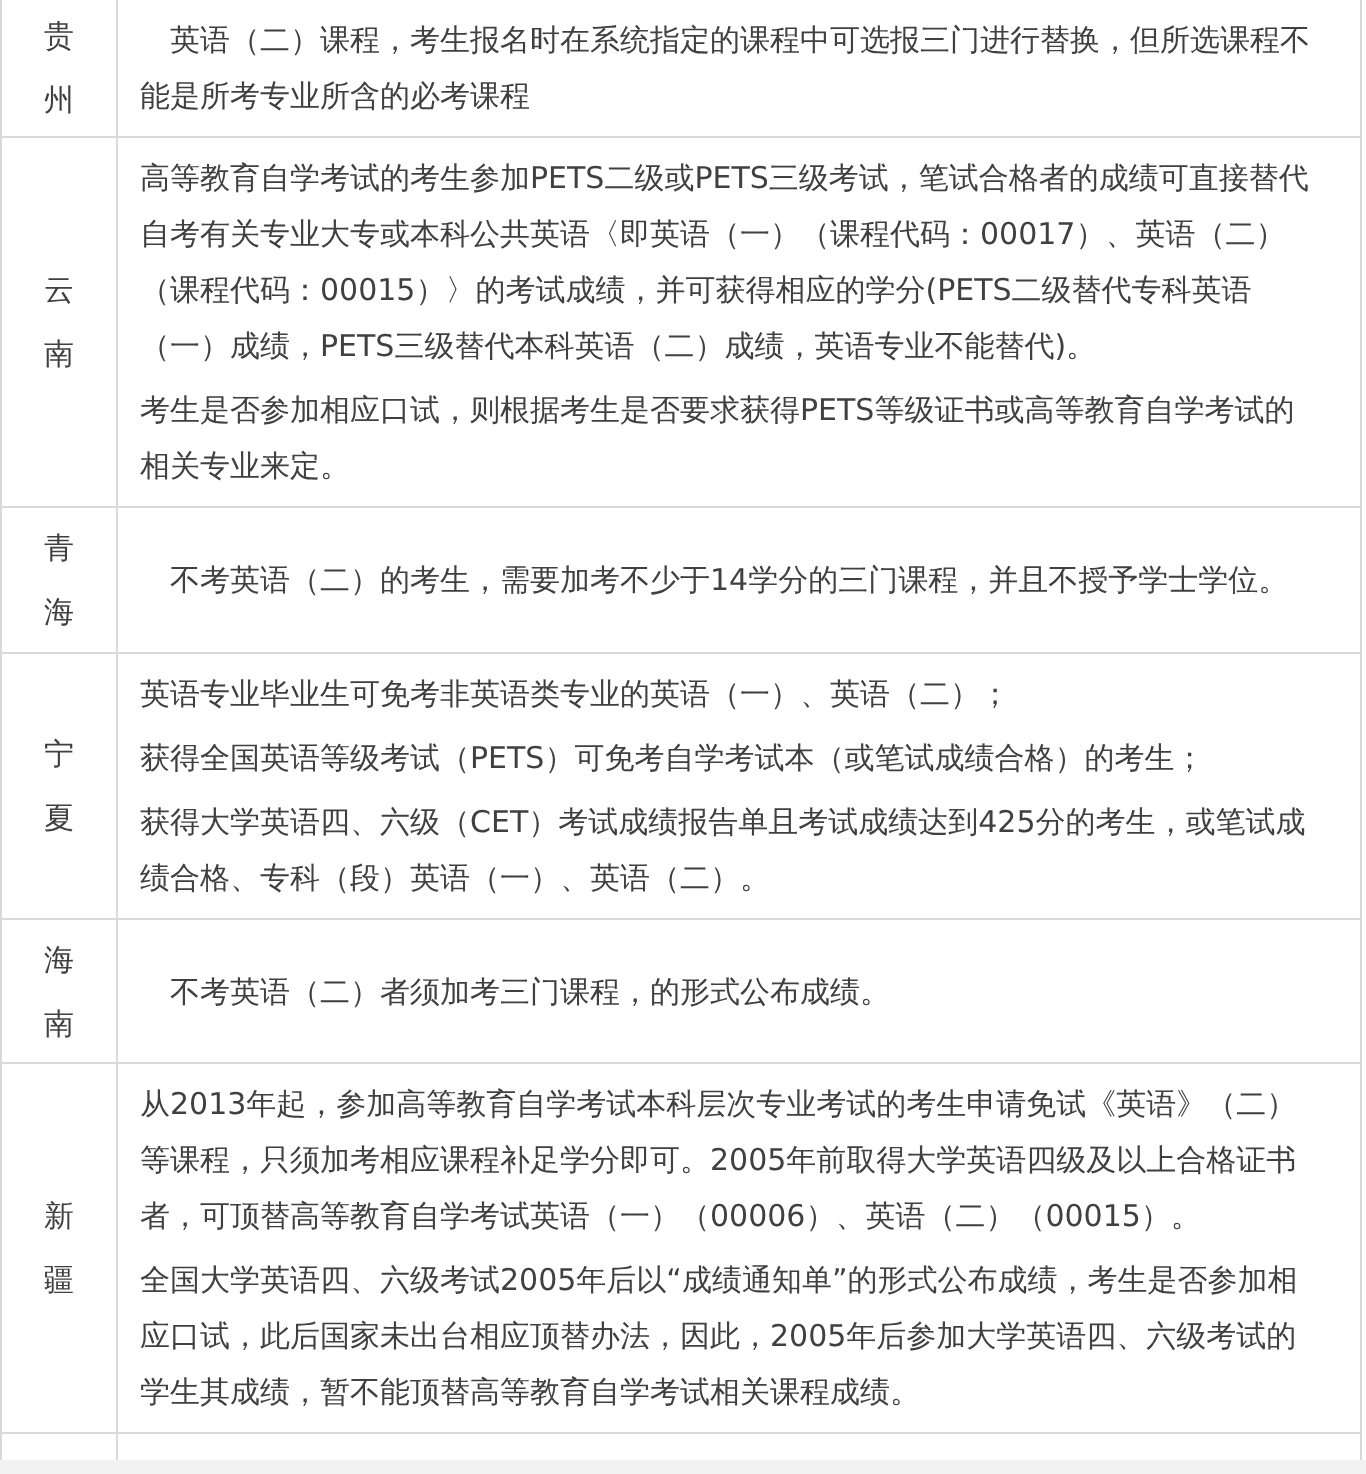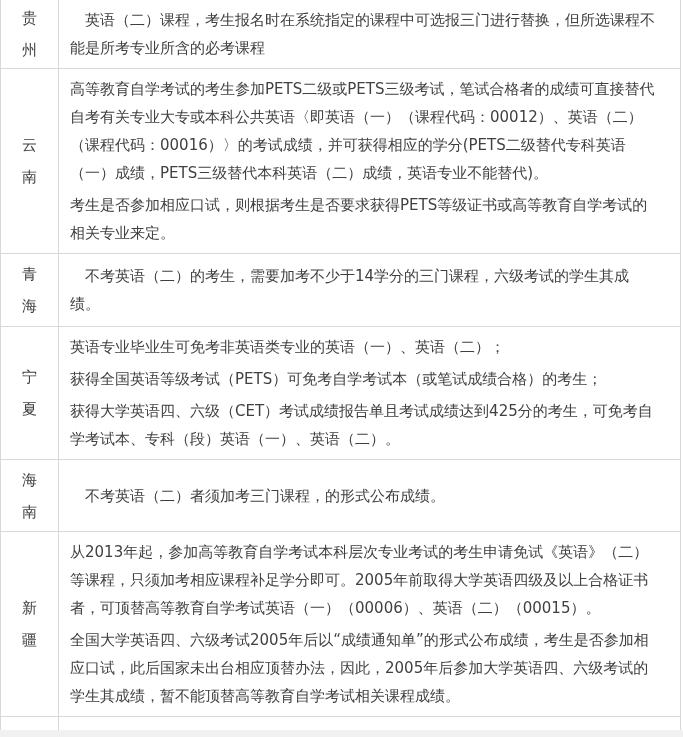--- a/index.html
+++ b/index.html
@@ -59,36 +59,36 @@
   <tbody id="table-body">
       <tr style="height: 61px;">
     <td class="province">贵<br>州</td>
     <td class="policy">
           <div class="policy-p indent">英语（二）课程，考生报名时在系统指定的课程中可选报三门进行替换，但所选课程不能是所考专业所含的必考课程</div>
         </td>
   </tr>
       <tr style="height: 172px;">
     <td class="province">云<br>南</td>
     <td class="policy">
-          <div class="policy-p">高等教育自学考试的考生参加PETS二级或PETS三级考试，笔试合格者的成绩可直接替代自考有关专业大专或本科公共英语〈即英语（一）（课程代码：00012）、英语（二）（课程代码：00016）〉的考试成绩，并可获得相应的学分(PETS二级替代专科英语（一）成绩，PETS三级替代本科英语（二）成绩，英语专业不能替代)。</div>
+          <div class="policy-p">高等教育自学考试的考生参加PETS二级或PETS三级考试，笔试合格者的成绩可直接替代自考有关专业大专或本科公共英语〈即英语（一）（课程代码：00017）、英语（二）（课程代码：00015）〉的考试成绩，并可获得相应的学分(PETS二级替代专科英语（一）成绩，PETS三级替代本科英语（二）成绩，英语专业不能替代)。</div>
           <div class="policy-p">考生是否参加相应口试，则根据考生是否要求获得PETS等级证书或高等教育自学考试的相关专业来定。</div>
         </td>
   </tr>
       <tr style="height: 73px;">
     <td class="province">青<br>海</td>
     <td class="policy">
-          <div class="policy-p indent">不考英语（二）的考生，需要加考不少于14学分的三门课程，六级考试的学生其成绩。</div>
+          <div class="policy-p indent">不考英语（二）的考生，需要加考不少于14学分的三门课程，并且不授予学士学位。</div>
         </td>
   </tr>
       <tr style="height: 127px;">
     <td class="province">宁<br>夏</td>
     <td class="policy">
           <div class="policy-p">英语专业毕业生可免考非英语类专业的英语（一）、英语（二）；</div>
           <div class="policy-p">获得全国英语等级考试（PETS）可免考自学考试本（或笔试成绩合格）的考生；</div>
-          <div class="policy-p">获得大学英语四、六级（CET）考试成绩报告单且考试成绩达到425分的考生，可免考自学考试本、专科（段）英语（一）、英语（二）。</div>
+          <div class="policy-p">获得大学英语四、六级（CET）考试成绩报告单且考试成绩达到425分的考生，或笔试成绩合格、专科（段）英语（一）、英语（二）。</div>
         </td>
   </tr>
       <tr style="height: 72px;">
     <td class="province">海<br>南</td>
     <td class="policy">
           <div class="policy-p indent">不考英语（二）者须加考三门课程，的形式公布成绩。</div>
         </td>
   </tr>
       <tr style="height: 168px;">
     <td class="province">新<br>疆</td>

